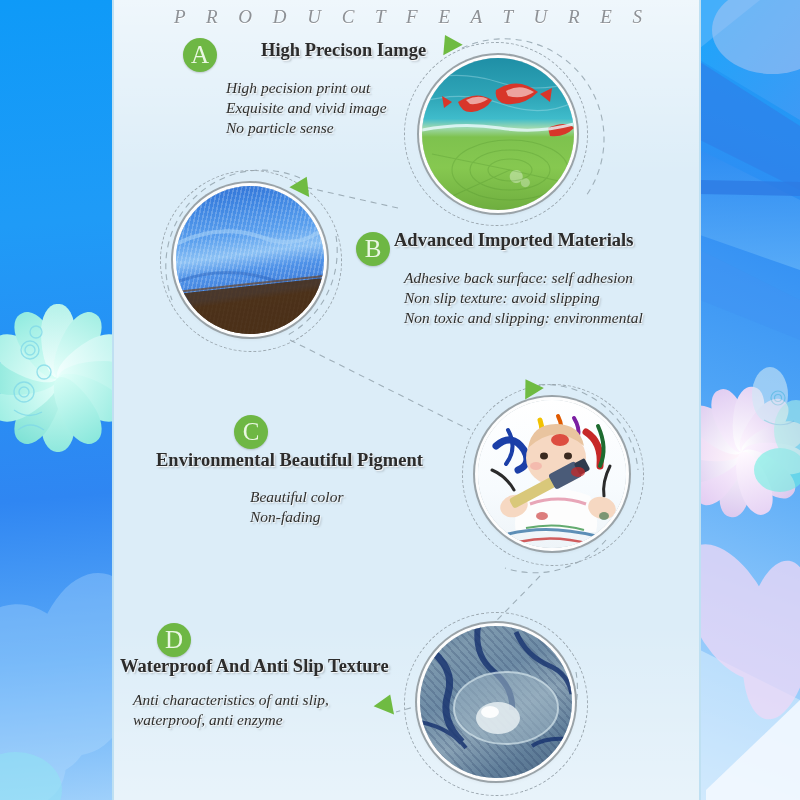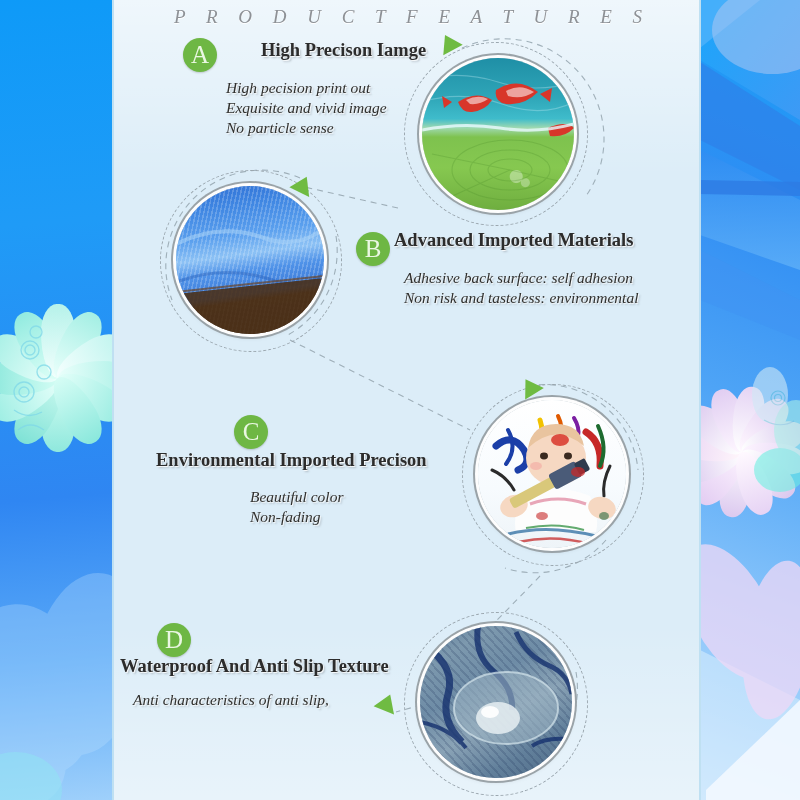--- a/index.html
+++ b/index.html
@@ -295,42 +295,43 @@
       </div>
     </div>
     <div class="arrow" style="left:438px;top:34px;transform:rotate(-28deg);"></div>
   </div>
 
   <div class="sec">
     <div class="badge" style="left:356px;top:232px;">B</div>
     <div class="head" style="left:394px;top:230px;">Advanced Imported Materials</div>
     <div class="lines" style="left:404px;top:268px;">
       <div>Adhesive back surface: self adhesion</div>
-      <div>Non risk and tasteless: environmental</div>
+      <div>Non slip texture: avoid slipping</div>
+      <div>Non toxic and slipping: environmental</div>
     </div>
 
     <div class="dashring" style="left:160px;top:170px;width:180px;height:180px;"></div>
     <div class="circ" style="left:176px;top:186px;width:148px;height:148px;">
       <div class="img" style="background:
              repeating-linear-gradient(102deg, rgba(255,255,255,.20) 0 1.5px, rgba(255,255,255,0) 1.5px 4px),
              linear-gradient(172deg,#2f6fd4 0%,#3f86e2 16%,#5ba0ee 34%,#8dc2f5 46%,#4f92e8 56%,#3c7ad8 70%,#5b3e22 74%,#4a2f18 100%);">
         <svg width="148" height="148" style="position:absolute;inset:0;">
           <path d="M0 58 q44 -22 88 -6 q34 12 60 -10" stroke="#a9d3f8" stroke-width="4" fill="none" opacity=".55"></path>
           <path d="M0 96 q50 -18 96 -2 q30 10 52 -6" stroke="#2c63bd" stroke-width="3" fill="none" opacity=".45"></path>
           <path d="M0 108 L148 92 L148 148 L0 148 Z" fill="#4a3018" opacity=".9"></path>
           <path d="M0 106 L148 90" stroke="#6b4526" stroke-width="2" fill="none" opacity=".7"></path>
         </svg>
       </div>
     </div>
     <div class="arrow" style="left:292px;top:176px;transform:rotate(26deg);"></div>
   </div>
 
   <div class="sec">
     <div class="badge" style="left:234px;top:415px;">C</div>
-    <div class="head" style="left:156px;top:450px;">Environmental Imported Precison</div>
+    <div class="head" style="left:156px;top:450px;">Environmental Beautiful Pigment</div>
     <div class="lines" style="left:222px;top:487px;margin-left:28px;">
       <div>Beautiful color</div>
       <div>Non-fading</div>
     </div>
 
     <div class="dashring" style="left:462px;top:384px;width:180px;height:180px;"></div>
     <div class="circ" style="left:478px;top:400px;width:148px;height:148px;">
       <div class="img" style="background:linear-gradient(180deg,#ffffff 0%,#f7fbfe 60%,#eef4f8 100%);">
         <svg width="148" height="148" style="position:absolute;inset:0;">
 
@@ -381,20 +382,21 @@
       </div>
     </div>
     <div class="arrow" style="left:519px;top:378px;transform:rotate(-32deg);"></div>
   </div>
 
   <div class="sec">
     <div class="badge" style="left:157px;top:623px;">D</div>
     <div class="head" style="left:120px;top:656px;">Waterproof And Anti Slip Texture</div>
     <div class="lines" style="left:133px;top:690px;">
       <div>Anti characteristics of anti slip,</div>
+      <div>waterproof, anti enzyme</div>
     </div>
 
     <div class="dashring" style="left:404px;top:612px;width:182px;height:182px;"></div>
     <div class="circ" style="left:420px;top:626px;width:152px;height:152px;">
       <div class="img" style="background:
              repeating-linear-gradient(48deg, rgba(30,50,90,.20) 0 2px, rgba(255,255,255,0) 2px 6px),
              linear-gradient(150deg,#5f7f9c 0%,#7d99ae 18%,#6e8ca6 38%,#8aa3b6 58%,#62809b 78%,#4e6a86 100%);">
         <svg width="152" height="152" style="position:absolute;inset:0;">
 
           <g stroke="#16316f" fill="none" opacity=".8">

